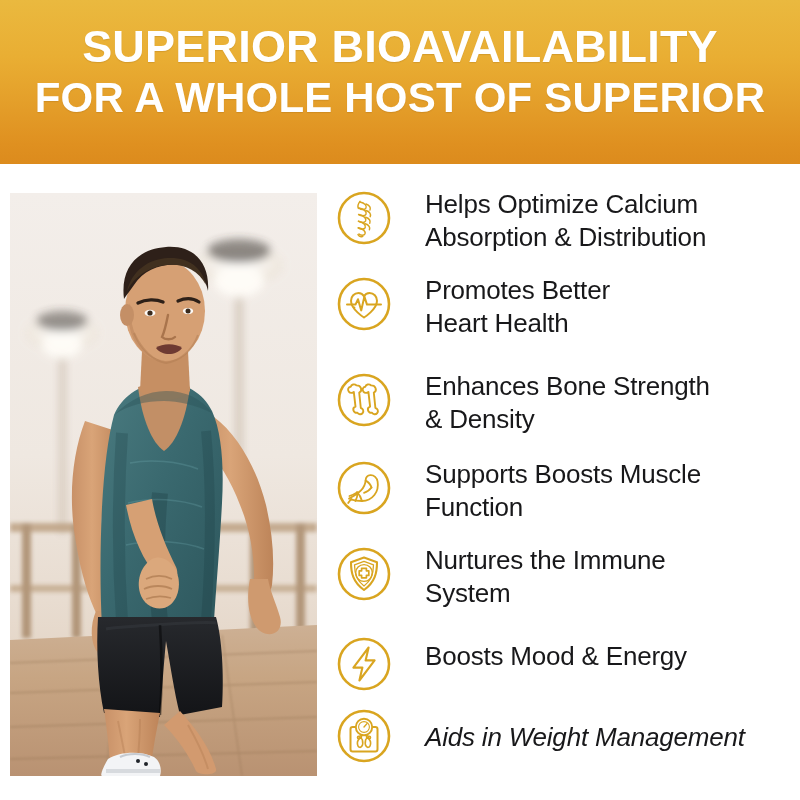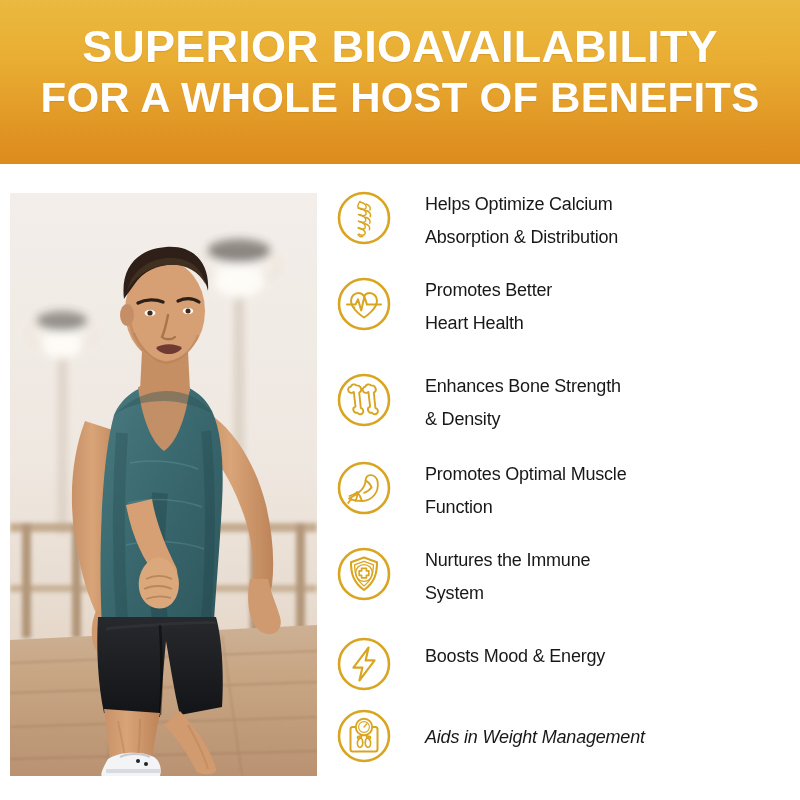--- a/index.html
+++ b/index.html
@@ -105,21 +105,21 @@
     width: 56px;
     height: 56px;
     position: relative;
   }
   .benefit-icon svg { display: block; }
   .benefit-text {
     flex: 1 1 auto;
     margin-left: 33px;
     color: #18181a;
     font-family: "Liberation Sans", sans-serif;
-    font-size: 18px;
+    font-size: 26px;
     line-height: 33px;
     font-weight: 400;
     letter-spacing: -0.2px;
     white-space: pre-line;
   }
 
   
   .row0 { top: 0px; }
   .row1 { top: 86px; }
   .row2 { top: 182px; }
@@ -137,21 +137,21 @@
   .row6 .benefit-text { margin-top: 13px; font-style: italic; }
 </style>
 </head>
 <body>
 
 <div class="page">
 
   <div class="banner">
     <div class="banner-inner">
       <div class="banner-line1">SUPERIOR BIOAVAILABILITY</div>
-      <div class="banner-line2">FOR A WHOLE HOST OF BENEFITS</div>
+      <div class="banner-line2">FOR A WHOLE HOST OF SUPERIOR</div>
     </div>
   </div>
 
   <div class="photo">
     <svg width="307" height="583" viewBox="0 0 307 583" xmlns="http://www.w3.org/2000/svg">
       <defs>
         <linearGradient id="skyG" x1="0" y1="0" x2="0" y2="1">
           <stop offset="0%" stop-color="#f3eeea"></stop>
           <stop offset="45%" stop-color="#efe8e1"></stop>
           <stop offset="70%" stop-color="#e8dcd0"></stop>
@@ -406,21 +406,21 @@
                      C22.4 41 18 40.4 14.4 39.4"></path>
             <path d="M26 41 C25 37.6 23.4 34.6 21 32.2"></path>
             <path d="M21 32.4 C18.6 34 16 35.2 13.4 36"></path>
             <path d="M21.4 32.3 C21.6 35.6 20.8 38.6 19.4 41"></path>
             <path d="M29.6 20.6 C32.4 22 34.6 24.6 35.6 27.6"></path>
             <path d="M35.4 27.6 C33.6 30.2 31 32 28 32.8"></path>
             <path d="M15.6 39 C14.2 40.2 13 41.6 12.2 43"></path>
           </g>
         </svg>
       </div>
-      <div class="benefit-text">Promotes Optimal Muscle
+      <div class="benefit-text">Supports Boosts Muscle
 Function</div>
     </div>
 
     <div class="benefit-row row4">
       <div class="benefit-icon">
         <svg width="56" height="56" viewBox="0 0 56 56" xmlns="http://www.w3.org/2000/svg">
           <circle cx="28" cy="28" r="25" fill="none" stroke="#d9a520" stroke-width="2.6"></circle>
           <path d="M28 11.5 L41 16.2 C41 26.8 39 36.2 28 44 C17 36.2 15 26.8 15 16.2 Z" fill="none" stroke="#d9a520" stroke-width="2.1" stroke-linejoin="round"></path>
           <path d="M28 15.4 L37.5 18.8 C37.5 27 36 34.2 28 40 C20 34.2 18.5 27 18.5 18.8 Z" fill="none" stroke="#d9a520" stroke-width="1.3" stroke-linejoin="round"></path>
           <circle cx="28" cy="27" r="8.4" fill="none" stroke="#d9a520" stroke-width="1.4"></circle>

